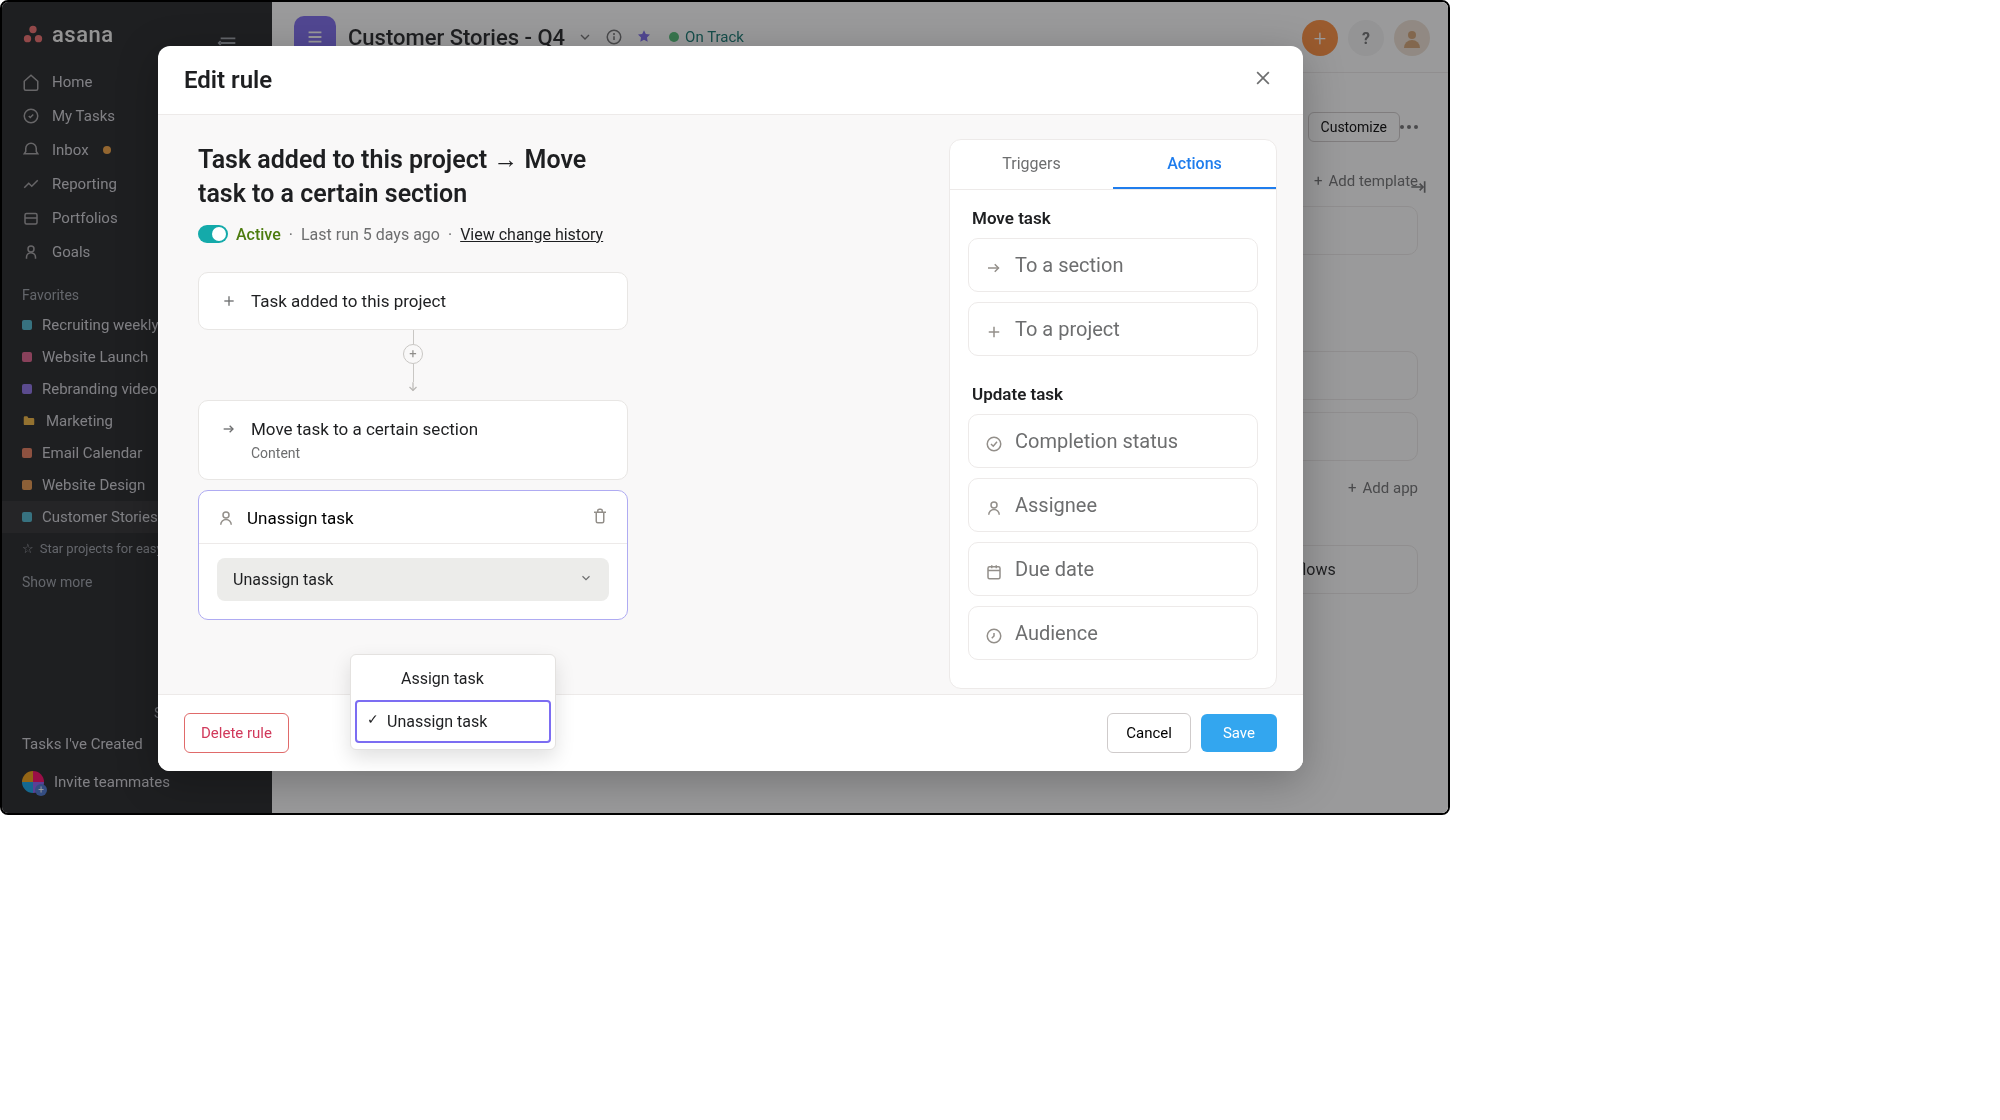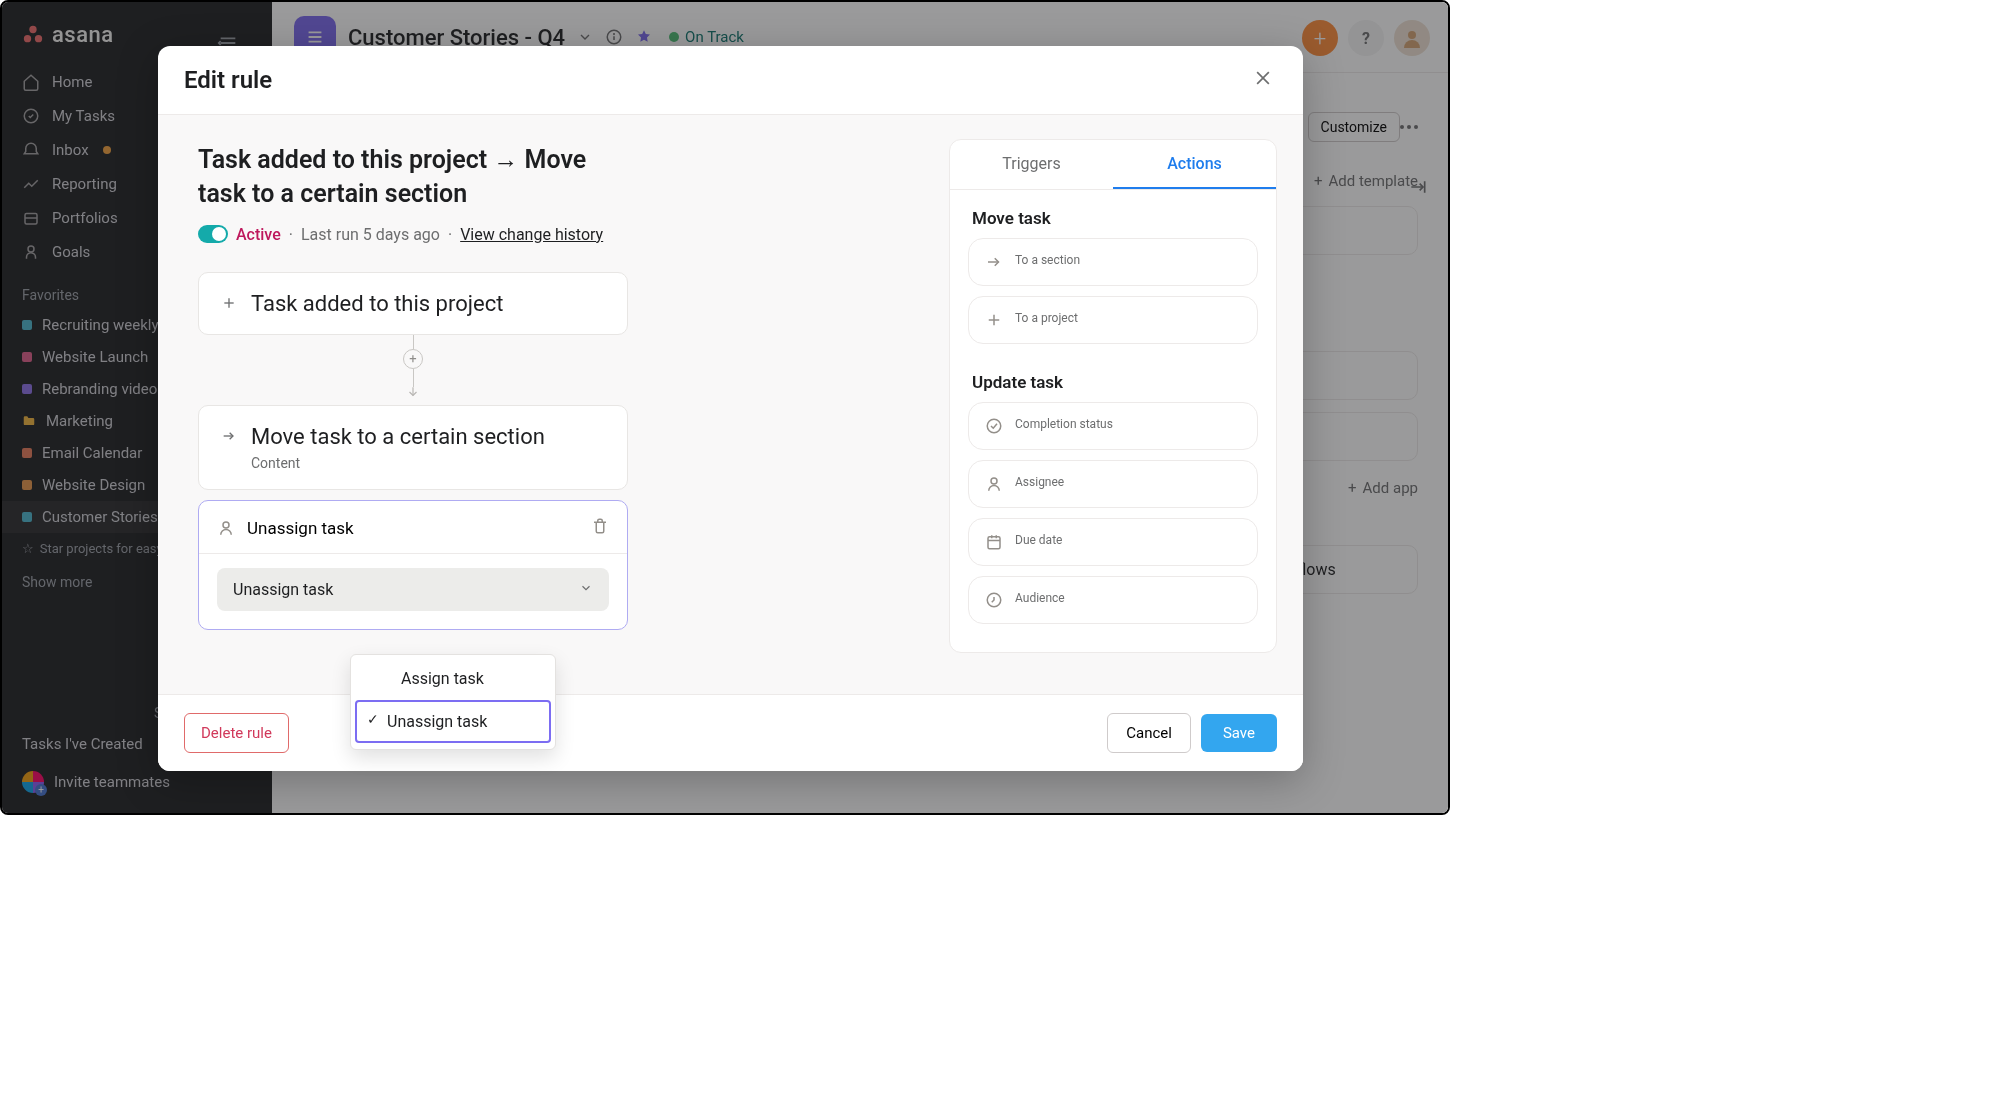--- a/index.html
+++ b/index.html
@@ -55,26 +55,26 @@
   .modal { position:absolute; left:156px; top:44px; width:1145px; height:725px; background:#fff; border-radius:12px; box-shadow:0 10px 40px rgba(0,0,0,.25); display:flex; flex-direction:column; overflow:visible;}
   .modal-head { display:flex; align-items:center; justify-content:space-between; padding:18px 26px; border-bottom:1px solid #edeae9;}
   .modal-title { font-size:24px; font-weight:600; color:#1e1f21;}
   .close-x { color:#6d6e6f; cursor:pointer; padding:4px;}
   .modal-body { flex:1; display:flex; background:#f9f8f8; overflow:visible;}
   .rule-col { flex:1; padding:28px 40px 0 40px; }
   .rule-title { font-size:25px; font-weight:600; color:#1e1f21; line-height:1.35; max-width:420px;}
   .rule-meta { display:flex; align-items:center; gap:8px; margin-top:14px; font-size:16px; color:#6d6e6f;}
   .toggle { width:30px; height:18px; border-radius:10px; background:#14aaaa; position:relative; cursor:pointer;}
   .toggle::after{content:"";position:absolute;right:2px;top:2px;width:14px;height:14px;border-radius:50%;background:#fff;}
-  .active-label { color:#be185d; font-weight:500;}
+  .active-label { color:#4d7c0f; font-weight:500;}
   .link { text-decoration:underline; color:#1e1f21; cursor:pointer;}
 
   .flow { margin-top:28px; width:430px; }
   .node { background:#fff; border:1px solid #e8e6e4; border-radius:10px; padding:18px 22px; }
-  .node .row { display:flex; align-items:center; gap:14px; font-size:22px; color:#1e1f21;}
+  .node .row { display:flex; align-items:center; gap:14px; font-size:17px; color:#1e1f21;}
   .node .sub { font-size:14px; color:#6d6e6f; margin-left:30px; margin-top:6px;}
   .connector { display:flex; flex-direction:column; align-items:center; gap:0; height:70px; color:#b7b5b2;}
   .connector .line{width:1px;height:14px;background:#c9c7c4;}
   .connector .pluscirc{width:20px;height:20px;border:1px solid #c9c7c4;border-radius:50%;display:flex;align-items:center;justify-content:center;font-size:13px;color:#8f8d8a;}
   .connector .arrowline{width:1px;height:18px;background:#c9c7c4;}
   .connector svg{margin-top:-2px;}
 
   .node.active { border:1px solid #afabf2; }
   .node .head { display:flex; align-items:center; gap:12px; padding:0 0 14px 0;}
   .node .head .del { margin-left:auto; color:#938f8a; cursor:pointer;}
@@ -84,21 +84,21 @@
   .dropdown { position:absolute; left:18px; top:610px; width:206px; background:#fff; border:1px solid #e4e2e0; border-radius:6px; box-shadow:0 8px 20px rgba(0,0,0,.12); padding:4px 0; z-index:30;}
   .dropdown .opt { padding:10px 16px 10px 34px; font-size:16px; color:#1e1f21; cursor:pointer; position:relative;margin-left:16px;}
   .dropdown .opt.sel { border:2px solid #7c6df2; border-radius:4px; margin:2px 4px; padding-left:30px;}
   .dropdown .opt.sel::before { content:"✓"; position:absolute; left:10px; top:9px; font-size:14px; color:#1e1f21;}
 
   .actions-panel { width:328px; background:#fff; border:1px solid #edeae9; border-radius:12px; margin:24px 26px 0 0; align-self:flex-start; padding-bottom:18px;}
   .tabs { display:flex; border-bottom:1px solid #edeae9;}
   .tab { flex:1; text-align:center; padding:14px 0; font-size:16px; color:#6d6e6f; cursor:pointer;}
   .tab.active { color:#1f7ded; border-bottom:2px solid #1f7ded; font-weight:500;}
   .group-label { padding:18px 22px 10px; font-size:17px; font-weight:600; color:#1e1f21;}
-  .act-card { margin:0 18px 10px; border:1px solid #edeae9; border-radius:15px; padding:14px 16px; display:flex; align-items:flex-start; gap:12px; color:#6d6e6f; font-size:12px; cursor:pointer;}
+  .act-card { margin:0 18px 10px; border:1px solid #edeae9; border-radius:10px; padding:14px 16px; display:flex; align-items:flex-end; gap:12px; color:#6d6e6f; font-size:20px; cursor:pointer;}
   .act-card svg { stroke:#938f8a; flex-shrink:0;}
 
   .modal-foot { display:flex; align-items:center; padding:18px 26px; border-top:1px solid #edeae9; background:#fff; border-radius:0 0 12px 12px;}
   .btn-danger-outline { border:1px solid #e06a6a; color:#d1395b; background:#fff; border-radius:6px; padding:10px 16px; font-size:15px; cursor:pointer;}
   .modal-foot .spacer{flex:1;}
   .btn-sec { border:1px solid #cfcbcb; background:#fff; border-radius:6px; padding:10px 18px; font-size:15px; cursor:pointer;}
   .btn-pri { border:none; background:#33a6ef; color:#fff; border-radius:6px; padding:10px 22px; font-size:15px; cursor:pointer; margin-left:10px;}
 
   .icn { width:18px; height:18px; }
 </style>

